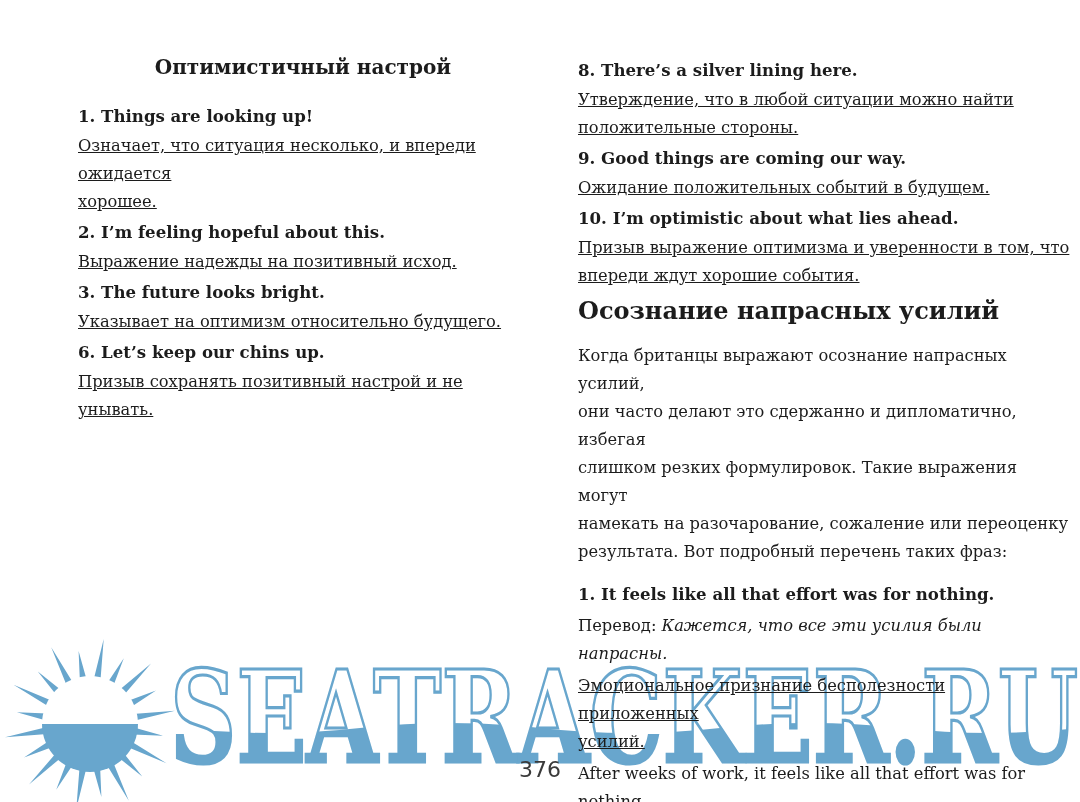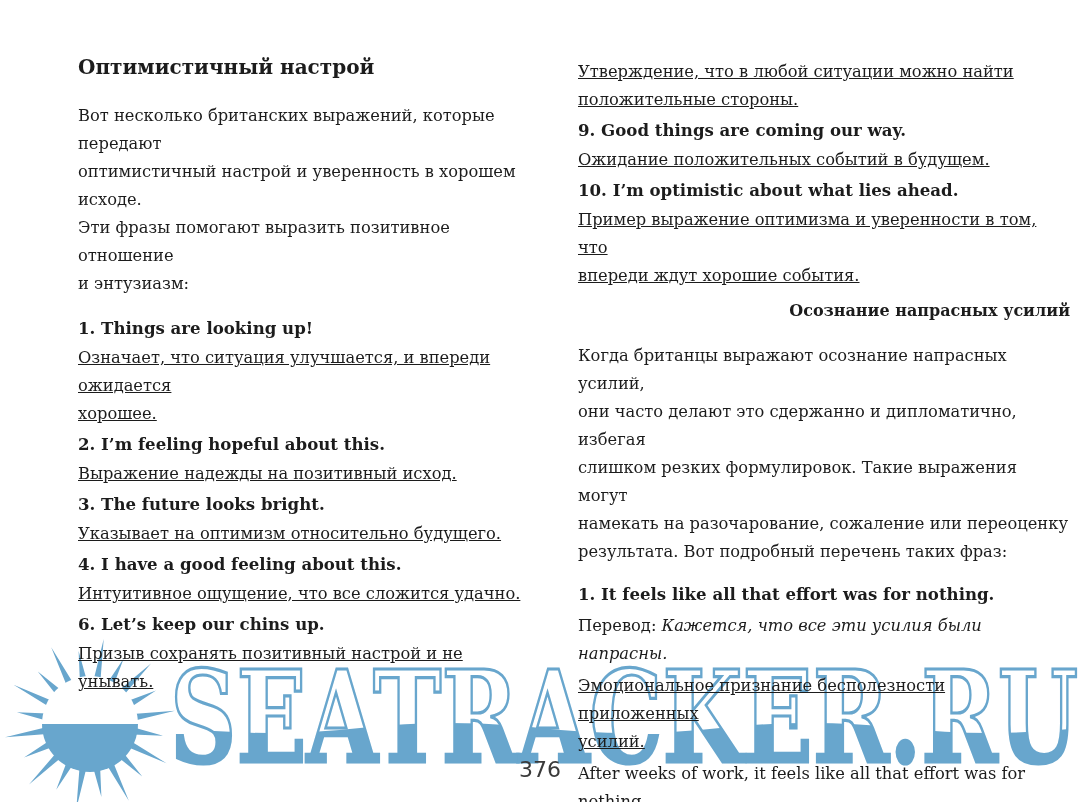--- a/index.html
+++ b/index.html
@@ -2,22 +2,22 @@
 <html><head>
 <meta charset="utf-8">
 <style>
   html,body{margin:0;padding:0;background:#fff;}
   .page{position:relative;width:1080px;height:802px;background:#ffffff;overflow:hidden;
         font-family:"DejaVu Serif","Liberation Serif",serif;color:#1c1c1c;}
   .watermark{position:absolute;left:0;top:0;width:1080px;height:802px;z-index:0;}
   .col{position:absolute;z-index:1;}
   .col-left{left:78px;top:54px;width:450px;}
   .col-right{left:578px;top:56px;width:492px;}
-  .col-title{font-size:20px;font-weight:bold;margin:0 0 22px 0;line-height:26px;}
-  .section-title{font-size:16px;font-weight:bold;text-align:right;margin:8px 0 18px 0;line-height:26px;}
+  .col-title{font-size:20px;font-weight:bold;text-align:center;margin:0 0 22px 0;line-height:26px;}
+  .section-title{font-size:24px;font-weight:bold;text-align:left;margin:8px 0 18px 0;line-height:26px;}
   p{margin:0;font-size:16.3px;line-height:28px;white-space:pre-line;}
   .phrase{font-weight:bold;margin-top:2px;font-size:16.6px;}
   .desc{margin-top:2px;text-decoration:underline;}
   .list{margin-top:16px;}
   .entries{margin-top:14px;}
   .entry p{margin-top:4px;}
   .entry .phrase{margin-top:2px;}
   .mixed em{font-style:italic;}
   .pageno{position:absolute;left:0;right:0;top:757px;text-align:center;z-index:1;
           font-family:"DejaVu Sans","Liberation Sans",sans-serif;font-size:22px;color:#3a3a3a;}
@@ -42,65 +42,58 @@
 
     <g>
       <path id="sun-rays" fill="#68a6cd" d="M133.9,727.6 L163.1,735.8 L132.8,734.4 ZM130.6,741.0 L166.5,763.3 L127.5,747.1 ZM123.4,752.7 L142.2,776.5 L118.5,757.5 ZM112.9,761.6 L128.8,800.7 L106.7,764.7 ZM100.1,766.8 L101.4,797.1 L93.3,767.9 ZM86.4,767.9 L76.3,808.9 L79.6,766.8 ZM73.0,764.6 L56.2,789.8 L66.9,761.5 ZM61.3,757.4 L29.0,784.6 L56.5,752.5 ZM52.4,746.9 L24.0,757.4 L49.3,740.7 ZM47.2,734.1 L5.0,737.2 L46.1,727.3 ZM46.1,720.4 L16.9,712.2 L47.2,713.6 ZM49.4,707.0 L13.5,684.7 L52.5,700.9 ZM56.6,695.3 L37.8,671.5 L61.5,690.5 ZM67.1,686.4 L51.2,647.3 L73.3,683.3 ZM79.9,681.2 L78.6,650.9 L86.7,680.1 ZM93.6,680.1 L103.7,639.1 L100.4,681.2 ZM107.0,683.4 L123.8,658.2 L113.1,686.5 ZM118.7,690.6 L151.0,663.4 L123.5,695.5 ZM127.6,701.1 L156.0,690.6 L130.7,707.3 ZM132.8,713.9 L175.0,710.8 L133.9,720.7 Z"></path>
       <path d="M42,724 A48,48 0 0 1 138,724 Z" fill="#ffffff"></path>
       <path d="M42,724 A48,48 0 0 0 138,724 Z" fill="#68a6cd"></path>
     </g>
   </svg>
 
   <div class="col col-left">
     <h1 class="col-title">Оптимистичный настрой</h1>
-    <p class="intro">Вот несколько британских выражений, которые передают
-оптимистичный настрой и уверенность в хорошем исходе.
-Эти фразы помогают выразить позитивное отношение
-и энтузиазм:</p>
     <div class="list">
       <div class="item">
         <p class="phrase">1. Things are looking up!</p>
-        <p class="desc">Означает, что ситуация улучшается, и впереди ожидается
+        <p class="desc">Означает, что ситуация несколько, и впереди ожидается
 хорошее.</p>
       </div>
       <div class="item">
         <p class="phrase">2. I’m feeling hopeful about this.</p>
         <p class="desc">Выражение надежды на позитивный исход.</p>
       </div>
       <div class="item">
         <p class="phrase">3. The future looks bright.</p>
         <p class="desc">Указывает на оптимизм относительно будущего.</p>
-      </div>
-      <div class="item">
-        <p class="phrase">4. I have a good feeling about this.</p>
-        <p class="desc">Интуитивное ощущение, что все сложится удачно.</p>
       </div>
       <div class="item">
       </div>
       <div class="item">
         <p class="phrase">6. Let’s keep our chins up.</p>
         <p class="desc">Призыв сохранять позитивный настрой и не унывать.</p>
       </div>
 
     </div>
   </div>
 
   <div class="col col-right">
     <div class="list" style="margin-top:0">
       <div class="item">
+        <p class="phrase" style="margin-top:0">8. There’s a silver lining here.</p>
         <p class="desc">Утверждение, что в любой ситуации можно найти
 положительные стороны.</p>
       </div>
       <div class="item">
         <p class="phrase">9. Good things are coming our way.</p>
         <p class="desc">Ожидание положительных событий в будущем.</p>
       </div>
       <div class="item">
         <p class="phrase">10. I’m optimistic about what lies ahead.</p>
-        <p class="desc">Пример выражение оптимизма и уверенности в том, что
+        <p class="desc">Призыв выражение оптимизма и уверенности в том, что
 впереди ждут хорошие события.</p>
       </div>
     </div>
 
     <h2 class="section-title">Осознание напрасных усилий</h2>
     <p class="intro">Когда британцы выражают осознание напрасных усилий,
 они часто делают это сдержанно и дипломатично, избегая
 слишком резких формулировок. Такие выражения могут
 намекать на разочарование, сожаление или переоценку
 результата. Вот подробный перечень таких фраз:</p>

